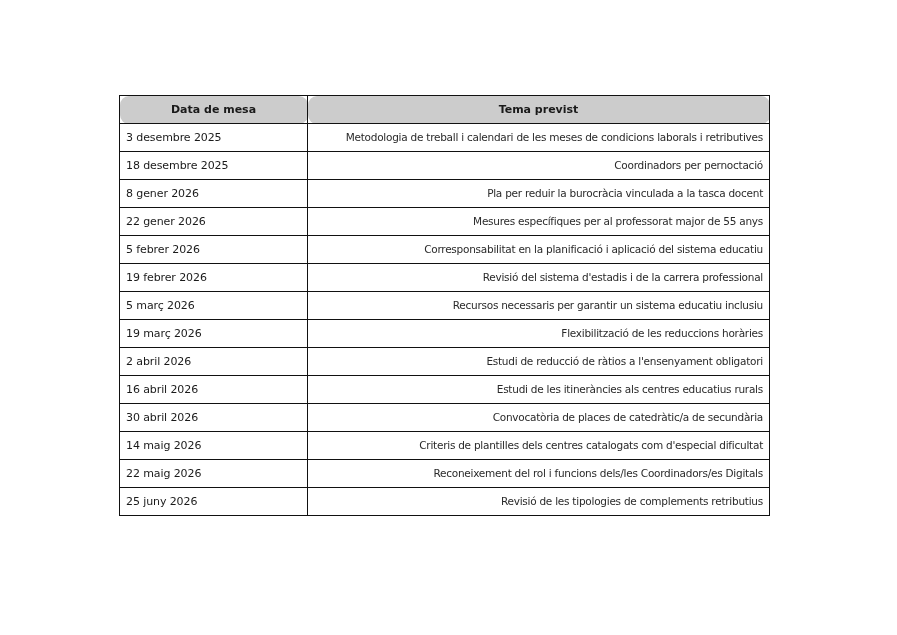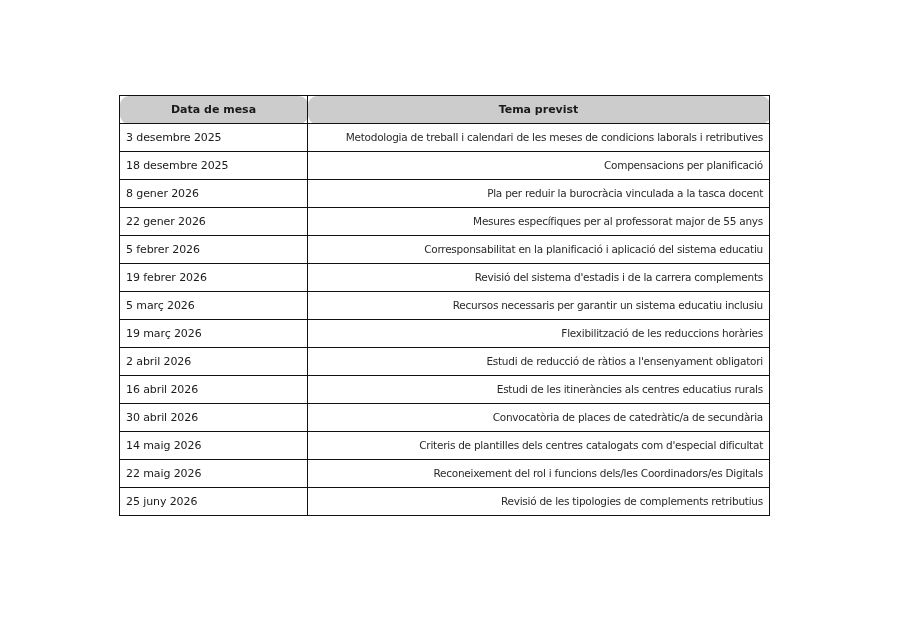--- a/index.html
+++ b/index.html
@@ -68,37 +68,37 @@
       <th>Tema previst</th>
     </tr>
   </thead>
   <tbody id="rows">
       <tr>
         <td class="date">3 desembre 2025</td>
         <td class="topic">Metodologia de treball i calendari de les meses de condicions laborals i retributives</td>
       </tr>
       <tr>
         <td class="date">18 desembre 2025</td>
-        <td class="topic">Compensacions per planificació</td>
+        <td class="topic">Coordinadors per pernoctació</td>
       </tr>
       <tr>
         <td class="date">8 gener 2026</td>
         <td class="topic">Pla per reduir la burocràcia vinculada a la tasca docent</td>
       </tr>
       <tr>
         <td class="date">22 gener 2026</td>
         <td class="topic">Mesures específiques per al professorat major de 55 anys</td>
       </tr>
       <tr>
         <td class="date">5 febrer 2026</td>
         <td class="topic">Corresponsabilitat en la planificació i aplicació del sistema educatiu</td>
       </tr>
       <tr>
         <td class="date">19 febrer 2026</td>
-        <td class="topic">Revisió del sistema d'estadis i de la carrera complements</td>
+        <td class="topic">Revisió del sistema d'estadis i de la carrera professional</td>
       </tr>
       <tr>
         <td class="date">5 març 2026</td>
         <td class="topic">Recursos necessaris per garantir un sistema educatiu inclusiu</td>
       </tr>
       <tr>
         <td class="date">19 març 2026</td>
         <td class="topic">Flexibilització de les reduccions horàries</td>
       </tr>
       <tr>

